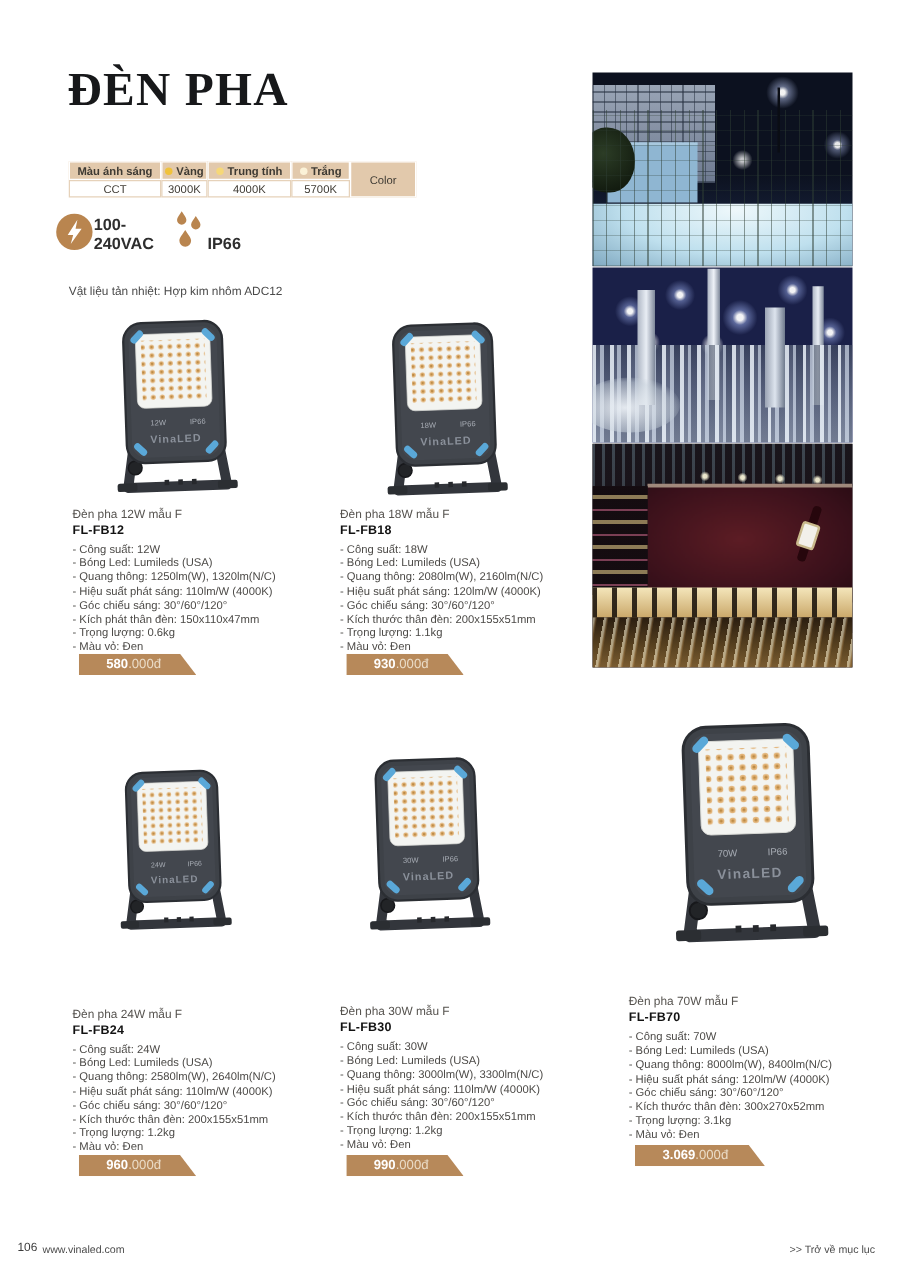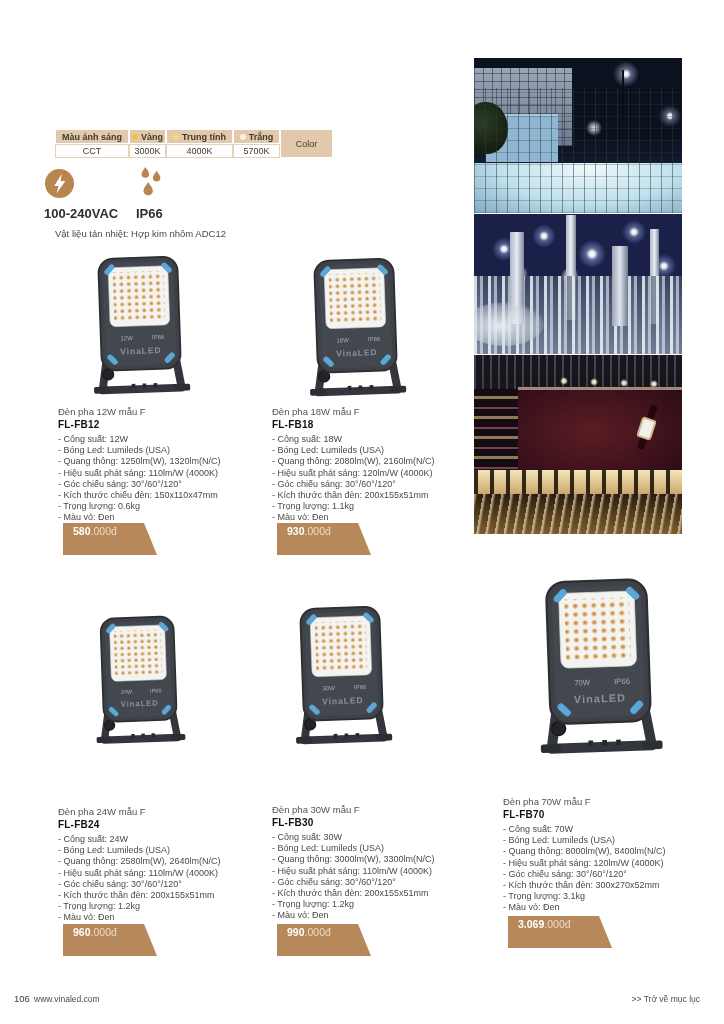--- a/index.html
+++ b/index.html
@@ -17,21 +17,21 @@
        grid-template-columns:74px 37px 67px 47px 53px;grid-template-rows:15px 14px;
        font-size:9px;}
   .cct .cell{display:flex;align-items:center;justify-content:center;gap:3px;
        border:0.5px solid #fff;box-sizing:border-box;color:#3e3a33;}
   .cct .hdr{background:#e2c9ac;font-weight:bold;text-align:right;}
   .cct .val{background:#fff;border:0.5px solid #e6d2ba;font-weight:normal;}
   .cct .color-cell{grid-column:5;grid-row:1 / span 2;background:#e2c9ac;font-weight:normal;}
   .dot{width:6px;height:6px;border-radius:50%;display:inline-block;flex:0 0 auto;}
   
   .features{position:absolute;left:44px;top:166px;display:flex;}
-  .feature{display:flex;flex-direction:column;align-items:flex-start;}
+  .feature{display:flex;flex-direction:row;align-items:flex-end;}
   .feature .ic{height:34px;display:flex;align-items:center;justify-content:center;}
   .feature .lbl{margin-top:6px;font-size:13px;font-weight:bold;color:#2e2e2e;}
   .f0{width:92px;} .f1{width:58px;} .f2{width:76px;} .f3{width:84px;}
   .note{position:absolute;left:55px;top:228px;font-size:9.5px;color:#4a4a4a;}
   
   .photos{position:absolute;left:474px;top:58px;width:208px;}
   .photo{position:relative;width:208px;overflow:hidden;margin-bottom:1px;}
   .ph1{height:155px;
     background:
       radial-gradient(circle at 152px 16px, rgba(255,255,255,.95) 0 2px, rgba(195,210,255,.45) 5px, transparent 13px),
@@ -114,23 +114,23 @@
   .p3-img{left:278px;top:604px;width:128px;height:146px;}
   .p4-img{left:518px;top:576px;width:162px;height:185px;}
   
   .ptext{position:absolute;width:218px;}
   .p0-text{left:58px;top:406px;} .p1-text{left:272px;top:406px;}
   .p2-text{left:58px;top:806px;} .p3-text{left:272px;top:804px;} .p4-text{left:503px;top:796px;}
   .prod-name{font-size:9.5px;color:#55524e;margin-bottom:2px;}
   .prod-model{font-size:10px;font-weight:bold;color:#121212;margin-bottom:4px;letter-spacing:.2px;}
   .spec-line{font-size:9px;color:#4c4a47;line-height:11.2px;white-space:nowrap;}
   
-  .badge{position:absolute;height:32px;line-height:17px;width:94px;background:#b7895a;
+  .badge{position:absolute;height:17px;line-height:17px;width:94px;background:#b7895a;
     clip-path:polygon(0 0, calc(100% - 13px) 0, 100% 100%, 0 100%);
-    padding-left:10px;box-sizing:border-box;font-size:10.5px;}
+    padding-left:22px;box-sizing:border-box;font-size:10.5px;}
   .badge .main{font-weight:bold;color:#ffffff;}
   .badge .suffix{color:#eadbc6;}
   .p0-badge{left:63px;top:523px;} .p1-badge{left:277px;top:523px;}
   .p2-badge{left:63px;top:924px;} .p3-badge{left:277px;top:924px;}
   .p4-badge{left:508px;top:916px;width:104px;}
   
   .footer-page{position:absolute;left:14px;top:993px;font-size:9.5px;color:#3a3a3a;}
   .footer-site{position:absolute;left:34px;top:994px;font-size:8.5px;color:#4c4c4c;}
   .footer-back{position:absolute;right:24px;top:994px;font-size:8.5px;color:#4c4c4c;}
 </style>
@@ -158,20 +158,21 @@
         <rect x="56" y="21" width="98" height="97" rx="10" fill="#f3f4f1" stroke="#d7d8d4" stroke-width="1"></rect>
         <rect x="63" y="29" width="84" height="81" fill="url(#ledDots)"></rect>
         <rect x="48" y="19.5" width="20" height="9" rx="4.5" fill="#5aa8d8" transform="rotate(-45 58 24)"></rect>
         <rect x="142" y="19.5" width="20" height="9" rx="4.5" fill="#5aa8d8" transform="rotate(45 152 24)"></rect>
         <rect x="48" y="167.5" width="20" height="9" rx="4.5" fill="#5aa8d8" transform="rotate(45 58 172)"></rect>
         <rect x="142" y="167.5" width="20" height="9" rx="4.5" fill="#5aa8d8" transform="rotate(-45 152 172)"></rect>
       </g>
     </defs>
   </svg>
 
+  <div class="title">ĐÈN PHA</div>
 
   <div class="cct">
     <div class="cell hdr">Màu ánh sáng</div>
     <div class="cell hdr">
       <span class="dot" style="background-color: rgb(240, 194, 60);"></span>
       <span>Vàng</span>
     </div>
     <div class="cell hdr">
       <span class="dot" style="background-color: rgb(246, 216, 120);"></span>
       <span>Trung tính</span>
@@ -283,21 +284,21 @@
 
   <div class="ptext p0-text">
     <div class="prod-name">Đèn pha 12W mẫu F</div>
     <div class="prod-model">FL-FB12</div>
     <div>
         <div class="spec-line">- Công suất: 12W</div>
         <div class="spec-line">- Bóng Led: Lumileds (USA)</div>
         <div class="spec-line">- Quang thông: 1250lm(W), 1320lm(N/C)</div>
         <div class="spec-line">- Hiệu suất phát sáng: 110lm/W (4000K)</div>
         <div class="spec-line">- Góc chiếu sáng: 30°/60°/120°</div>
-        <div class="spec-line">- Kích thước chiếu đèn: 150x110x47mm</div>
+        <div class="spec-line">- Kích phát thân đèn: 150x110x47mm</div>
         <div class="spec-line">- Trọng lượng: 0.6kg</div>
         <div class="spec-line">- Màu vỏ: Đen</div>
       </div>
   </div>
   <div class="ptext p1-text">
     <div class="prod-name">Đèn pha 18W mẫu F</div>
     <div class="prod-model">FL-FB18</div>
     <div>
         <div class="spec-line">- Công suất: 18W</div>
         <div class="spec-line">- Bóng Led: Lumileds (USA)</div>

